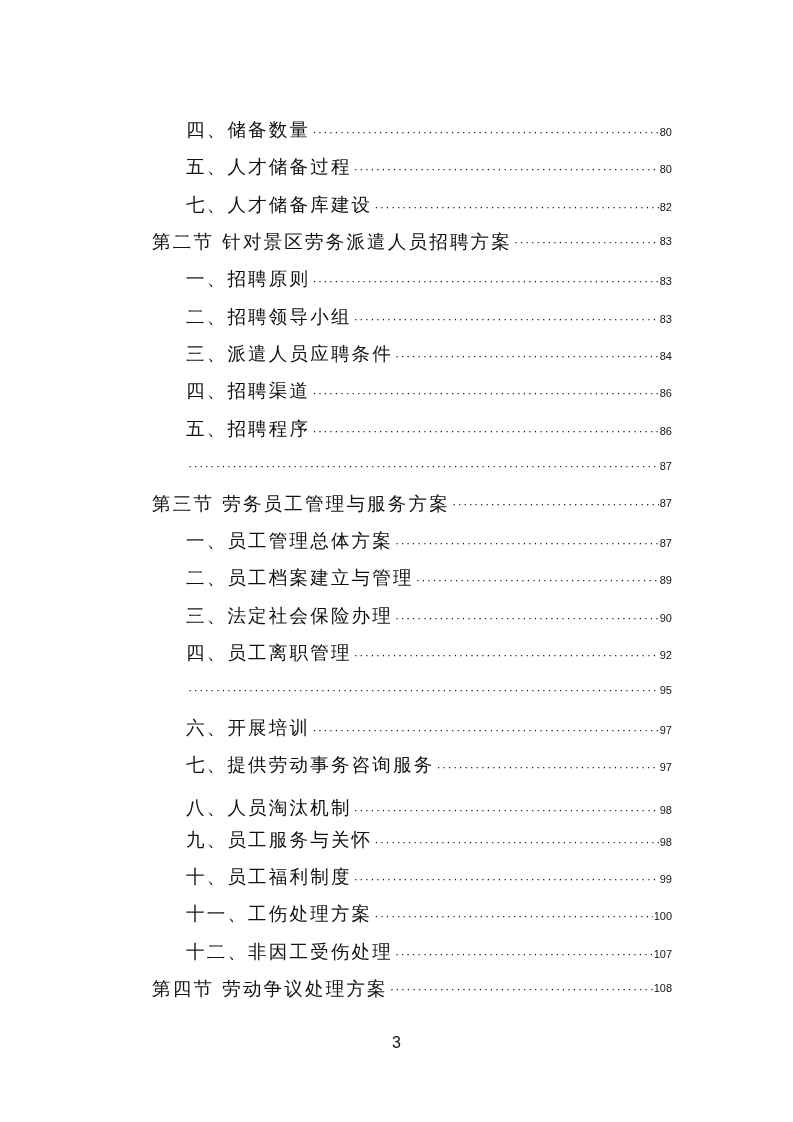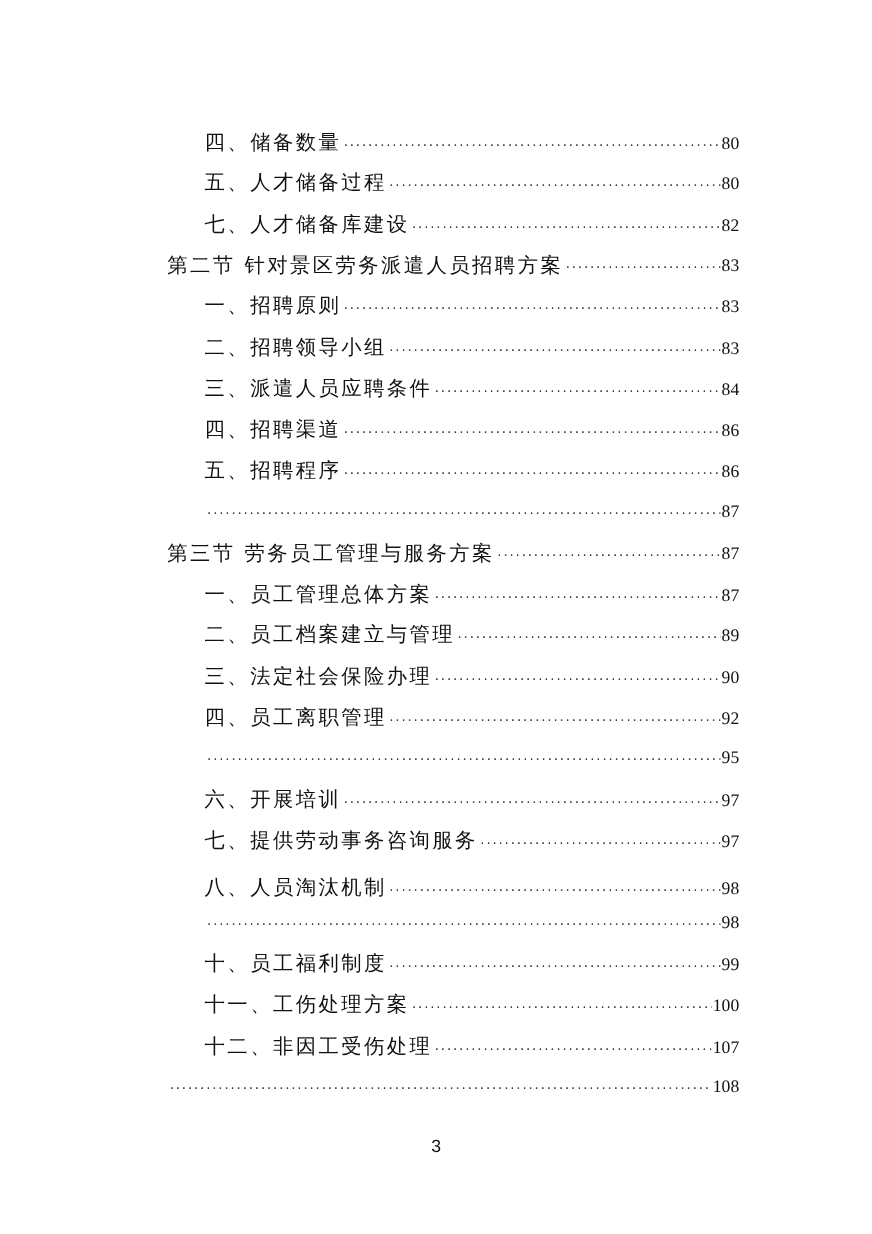--- a/index.html
+++ b/index.html
@@ -8,21 +8,21 @@
   .toc { position: absolute; left: 0; top: 111px; width: 793px; }
   .row { position: absolute; left: 0; width: 793px; height: 37px; }
   .entry { position: absolute; right: 121px; display: flex; align-items: baseline;
            height: 37px; line-height: 37px; font-size: 18.5px; white-space: nowrap; }
   .entry.level-1 { left: 152px; align-items: center; }
   .entry.level-2 { left: 186px; text-align: right; }
   .label { letter-spacing: 2.2px; flex: 0 0 auto; }
   .leader { flex: 1 1 auto; overflow: hidden; margin: 0 1px 0 2px; color: #222;
             font-family: "Liberation Sans", sans-serif; font-size: 13px; letter-spacing: 1.2px; }
   .leader::before { content: "·································································································································································"; }
-  .page { flex: 0 0 auto; font-family: Liberation Serif, serif; font-size: 16px; }
+  .page { flex: 0 0 auto; font-family: Liberation Sans, sans-serif; font-size: 11px; }
   .footer { position: absolute; top: 1034px; left: 0; width: 793px; text-align: center;
             font-family: "Liberation Sans", sans-serif; font-size: 16px; }
 </style>
 </head>
 <body>
 
 <div class="toc">
   <div class="row" style="top:0px">
       <div class="entry level-2">
         <span class="label">四、储备数量</span>
@@ -149,20 +149,21 @@
     </div>
   <div class="row" style="top:678px">
       <div class="entry level-2">
         <span class="label">八、人员淘汰机制</span>
         <span class="leader"></span>
         <span class="page">98</span>
       </div>
     </div>
   <div class="row" style="top:709.65px">
       <div class="entry level-2">
+        <span class="label">九、员工服务与关怀</span>
         <span class="leader"></span>
         <span class="page">98</span>
       </div>
     </div>
   <div class="row" style="top:747px">
       <div class="entry level-2">
         <span class="label">十、员工福利制度</span>
         <span class="leader"></span>
         <span class="page">99</span>
       </div>
@@ -176,19 +177,20 @@
     </div>
   <div class="row" style="top:821.7px">
       <div class="entry level-2">
         <span class="label">十二、非因工受伤处理</span>
         <span class="leader"></span>
         <span class="page">107</span>
       </div>
     </div>
   <div class="row" style="top:859.05px">
       <div class="entry level-1">
+        <span class="label">第四节  劳动争议处理方案</span>
         <span class="leader"></span>
         <span class="page">108</span>
       </div>
     </div>
 </div>
 
 <div class="footer">3</div>
 
 </body></html>

